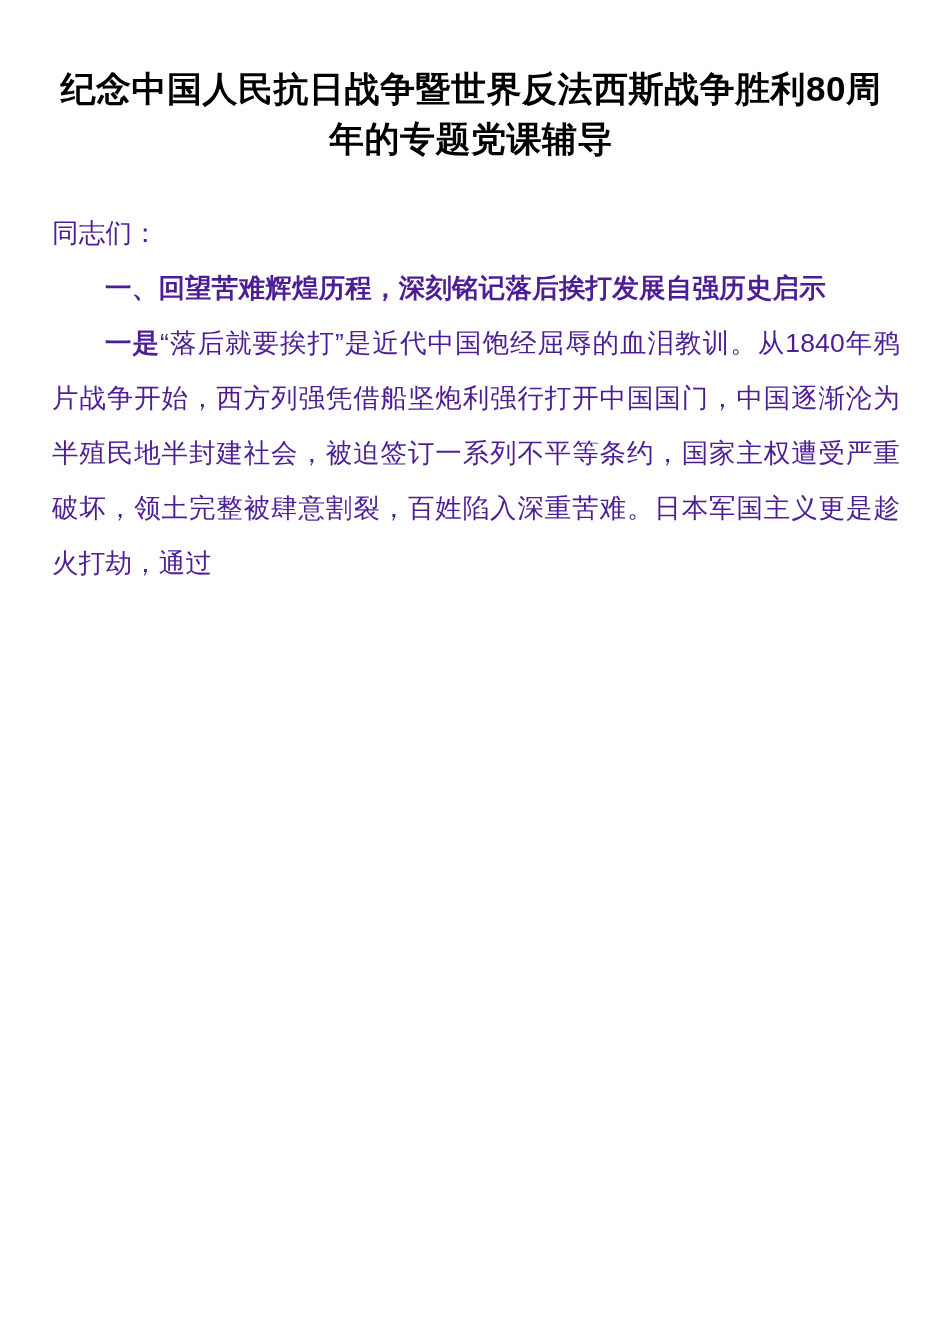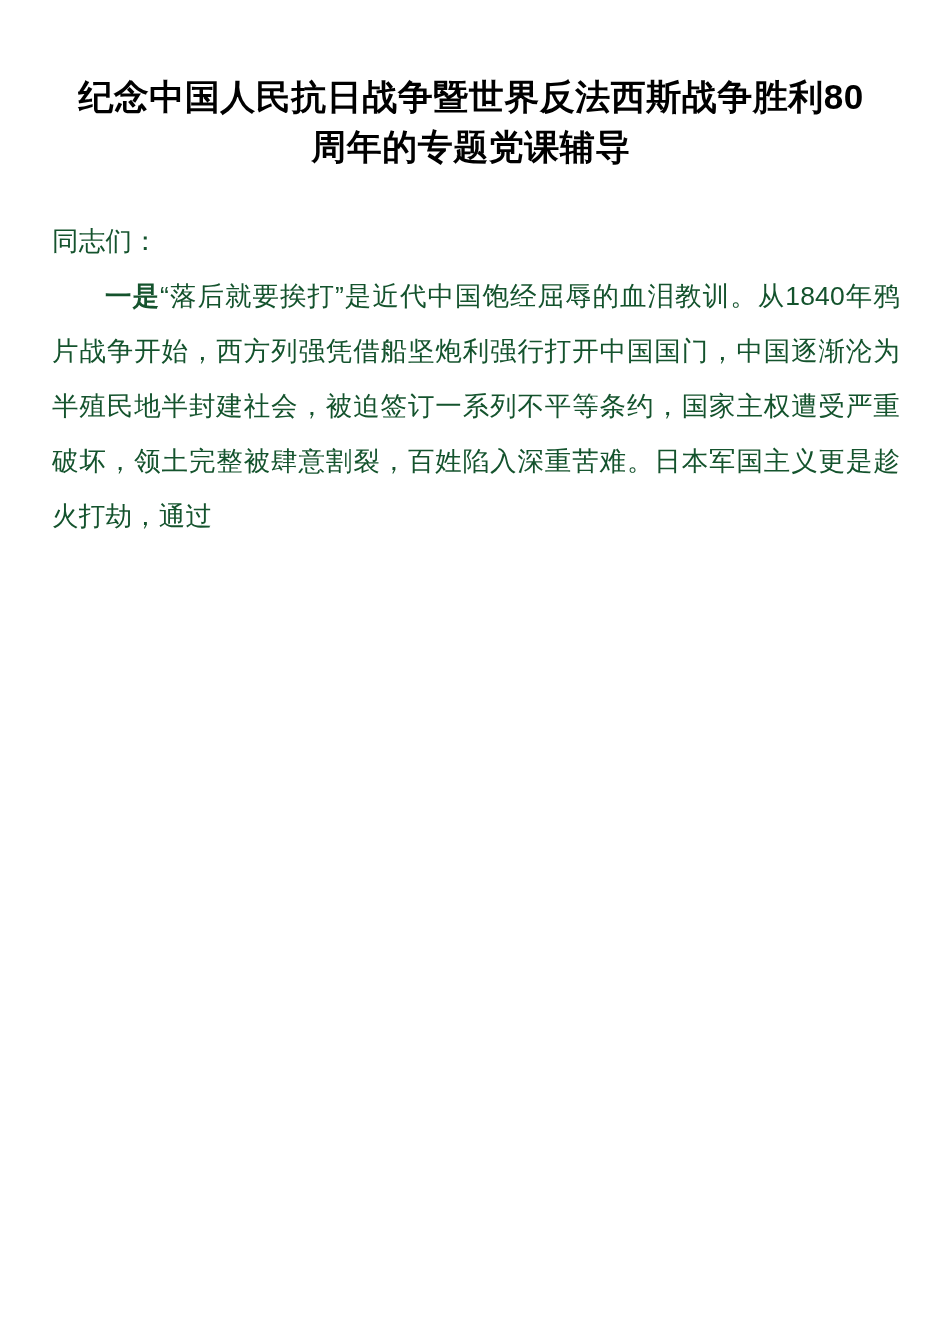--- a/index.html
+++ b/index.html
@@ -16,40 +16,40 @@
   }
   .page {
     position: relative;
     width: 950px;
     height: 1344px;
     background: #ffffff;
     box-sizing: border-box;
     padding: 0;
   }
   .doc-title {
-    margin: 16px;
+    margin: 8px;
     padding: 56px 60px 0 52px;
     font-size: 35px;
     line-height: 50px;
     font-weight: 700;
     text-align: center;
     letter-spacing: 0.5px;
     color: #000000;
   }
   .body-block {
     padding: 0 50px 0 52px;
   }
   p.para {
     margin: 0;
     font-size: 26.5px;
     line-height: 55px;
     text-align: justify;
     text-justify: inter-ideograph;
     letter-spacing: 0.2px;
-    color: #14532d;
+    color: #4c1d95;
     word-break: break-all;
   }
   p.salutation {
     margin-top: 42px;
     text-indent: 0;
   }
   p.indent {
     text-indent: 2em;
   }
   p.heading {
@@ -66,18 +66,19 @@
 
 <div class="page">
 
   <h1 class="doc-title">纪念中国人民抗日战争暨世界反法西斯战争胜利80周年的专题党课辅导</h1>
 
   <div class="body-block">
 
     <p class="para salutation">同志们：</p>
 
 
+    <p class="para heading">一、回望苦难辉煌历程，深刻铭记落后挨打发展自强历史启示</p>
 
 
     <p class="para indent"><span class="b">一是</span><span>“落后就要挨打”是近代中国饱经屈辱的血泪教训。从1840年鸦片战争开始，西方列强凭借船坚炮利强行打开中国国门，中国逐渐沦为半殖民地半封建社会，被迫签订一系列不平等条约，国家主权遭受严重破坏，领土完整被肆意割裂，百姓陷入深重苦难。日本军国主义更是趁火打劫，通过</span></p>
 
   </div>
 </div>
 
 </body></html>

